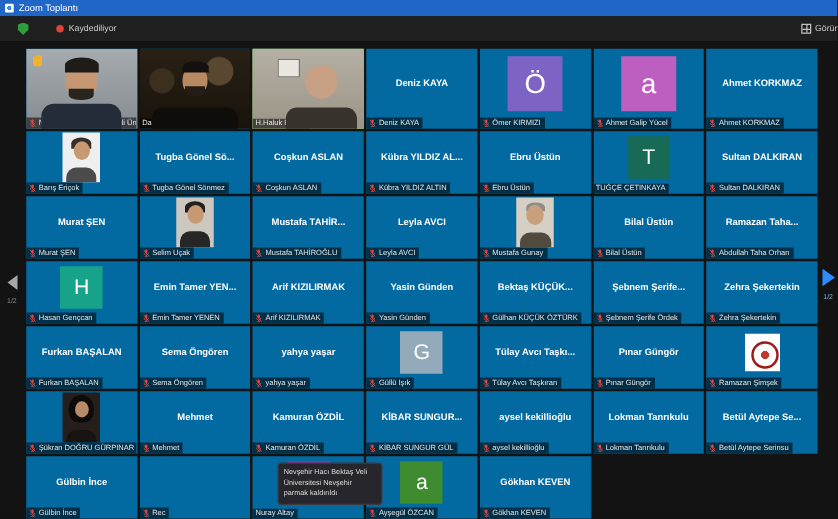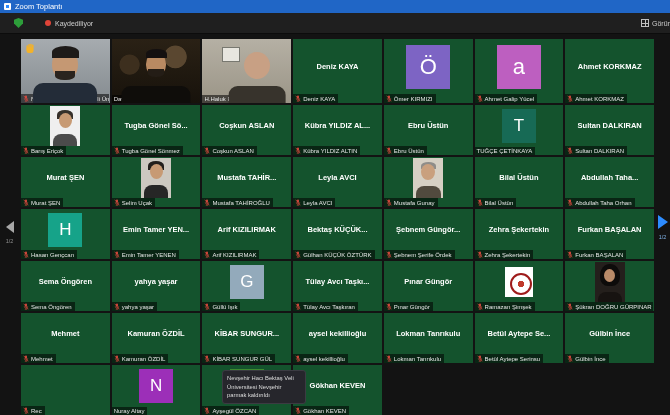--- a/index.html
+++ b/index.html
@@ -31,21 +31,21 @@
     background:
       linear-gradient(#c0c0c0,#c0c0c0) 50% 0/1px 100% no-repeat,
       linear-gradient(#c0c0c0,#c0c0c0) 0 50%/100% 1px no-repeat;}
   
   .gallery{
     position:absolute;top:33px;left:0;right:0;bottom:0;
     padding:6px 16px 0 21px;
     display:grid;grid-template-columns:repeat(7,1fr);
     grid-template-rows:64px repeat(6,50px);gap:2px;
   }
-  .tile{position:relative;background:#14532d;overflow:hidden;text-align:right;}
+  .tile{position:relative;background:#0369a1;overflow:hidden;text-align:right;}
   .tile.active{outline:2px solid #c3d645;outline-offset:-2px;z-index:2;}
   .center{position:absolute;inset:0 2px 9px 2px;display:flex;align-items:center;justify-content:center;
     font-size:7.5px;font-weight:bold;color:#fff;white-space:nowrap;overflow:hidden;}
   .label{position:absolute;left:0;bottom:0;max-width:calc(100% - 1px);box-sizing:border-box;
     display:flex;align-items:center;gap:2px;background:rgba(0,0,0,.55);
     padding:1px 3px 1px 2px;font-size:6px;color:#e6e6e6;white-space:nowrap;overflow:hidden;}
   .mic{width:6px;height:7px;flex:0 0 auto;}
   .hand{position:absolute;left:4px;top:4px;width:11px;height:11px;z-index:3;}
   
   .avatar{width:34px;height:34px;display:flex;align-items:center;justify-content:center;
@@ -415,21 +415,21 @@
           <rect x="4.2" y="1" width="3.6" height="6.5" rx="1.8" fill="#e04a3f"></rect>
           <path d="M2.5 6.5a3.5 3.5 0 0 0 7 0" fill="none" stroke="#e04a3f" stroke-width="1.2"></path>
           <line x1="6" y1="10" x2="6" y2="12" stroke="#e04a3f" stroke-width="1.2"></line>
           <line x1="3.5" y1="12.5" x2="8.5" y2="12.5" stroke="#e04a3f" stroke-width="1.2"></line>
           <line x1="1.5" y1="1.5" x2="10.5" y2="12.5" stroke="#e04a3f" stroke-width="1.4"></line>
         </svg>
         <span>Bilal Üstün</span>
       </div>
     </div>
     <div class="tile">
-      <div class="center">Abdullah Taha...</div>
+      <div class="center">Ramazan Taha...</div>
       <div class="label">
         <svg class="mic" viewBox="0 0 12 14">
           <rect x="4.2" y="1" width="3.6" height="6.5" rx="1.8" fill="#e04a3f"></rect>
           <path d="M2.5 6.5a3.5 3.5 0 0 0 7 0" fill="none" stroke="#e04a3f" stroke-width="1.2"></path>
           <line x1="6" y1="10" x2="6" y2="12" stroke="#e04a3f" stroke-width="1.2"></line>
           <line x1="3.5" y1="12.5" x2="8.5" y2="12.5" stroke="#e04a3f" stroke-width="1.2"></line>
           <line x1="1.5" y1="1.5" x2="10.5" y2="12.5" stroke="#e04a3f" stroke-width="1.4"></line>
         </svg>
         <span>Abdullah Taha Orhan</span>
       </div>
@@ -469,34 +469,47 @@
           <rect x="4.2" y="1" width="3.6" height="6.5" rx="1.8" fill="#e04a3f"></rect>
           <path d="M2.5 6.5a3.5 3.5 0 0 0 7 0" fill="none" stroke="#e04a3f" stroke-width="1.2"></path>
           <line x1="6" y1="10" x2="6" y2="12" stroke="#e04a3f" stroke-width="1.2"></line>
           <line x1="3.5" y1="12.5" x2="8.5" y2="12.5" stroke="#e04a3f" stroke-width="1.2"></line>
           <line x1="1.5" y1="1.5" x2="10.5" y2="12.5" stroke="#e04a3f" stroke-width="1.4"></line>
         </svg>
         <span>Arif KIZILIRMAK</span>
       </div>
     </div>
     <div class="tile">
+      <div class="center">Yasin Günden</div>
+      <div class="label">
+        <svg class="mic" viewBox="0 0 12 14">
+          <rect x="4.2" y="1" width="3.6" height="6.5" rx="1.8" fill="#e04a3f"></rect>
+          <path d="M2.5 6.5a3.5 3.5 0 0 0 7 0" fill="none" stroke="#e04a3f" stroke-width="1.2"></path>
+          <line x1="6" y1="10" x2="6" y2="12" stroke="#e04a3f" stroke-width="1.2"></line>
+          <line x1="3.5" y1="12.5" x2="8.5" y2="12.5" stroke="#e04a3f" stroke-width="1.2"></line>
+          <line x1="1.5" y1="1.5" x2="10.5" y2="12.5" stroke="#e04a3f" stroke-width="1.4"></line>
+        </svg>
+        <span>Yasin Günden</span>
+      </div>
+    </div>
+    <div class="tile">
       <div class="center">Bektaş KÜÇÜK...</div>
       <div class="label">
         <svg class="mic" viewBox="0 0 12 14">
           <rect x="4.2" y="1" width="3.6" height="6.5" rx="1.8" fill="#e04a3f"></rect>
           <path d="M2.5 6.5a3.5 3.5 0 0 0 7 0" fill="none" stroke="#e04a3f" stroke-width="1.2"></path>
           <line x1="6" y1="10" x2="6" y2="12" stroke="#e04a3f" stroke-width="1.2"></line>
           <line x1="3.5" y1="12.5" x2="8.5" y2="12.5" stroke="#e04a3f" stroke-width="1.2"></line>
           <line x1="1.5" y1="1.5" x2="10.5" y2="12.5" stroke="#e04a3f" stroke-width="1.4"></line>
         </svg>
         <span>Gülhan KÜÇÜK ÖZTÜRK</span>
       </div>
     </div>
     <div class="tile">
-      <div class="center">Şebnem Güngör...</div>
+      <div class="center">Şebnem Şerife...</div>
       <div class="label">
         <svg class="mic" viewBox="0 0 12 14">
           <rect x="4.2" y="1" width="3.6" height="6.5" rx="1.8" fill="#e04a3f"></rect>
           <path d="M2.5 6.5a3.5 3.5 0 0 0 7 0" fill="none" stroke="#e04a3f" stroke-width="1.2"></path>
           <line x1="6" y1="10" x2="6" y2="12" stroke="#e04a3f" stroke-width="1.2"></line>
           <line x1="3.5" y1="12.5" x2="8.5" y2="12.5" stroke="#e04a3f" stroke-width="1.2"></line>
           <line x1="1.5" y1="1.5" x2="10.5" y2="12.5" stroke="#e04a3f" stroke-width="1.4"></line>
         </svg>
         <span>Şebnem Şerife Ördek</span>
       </div>

